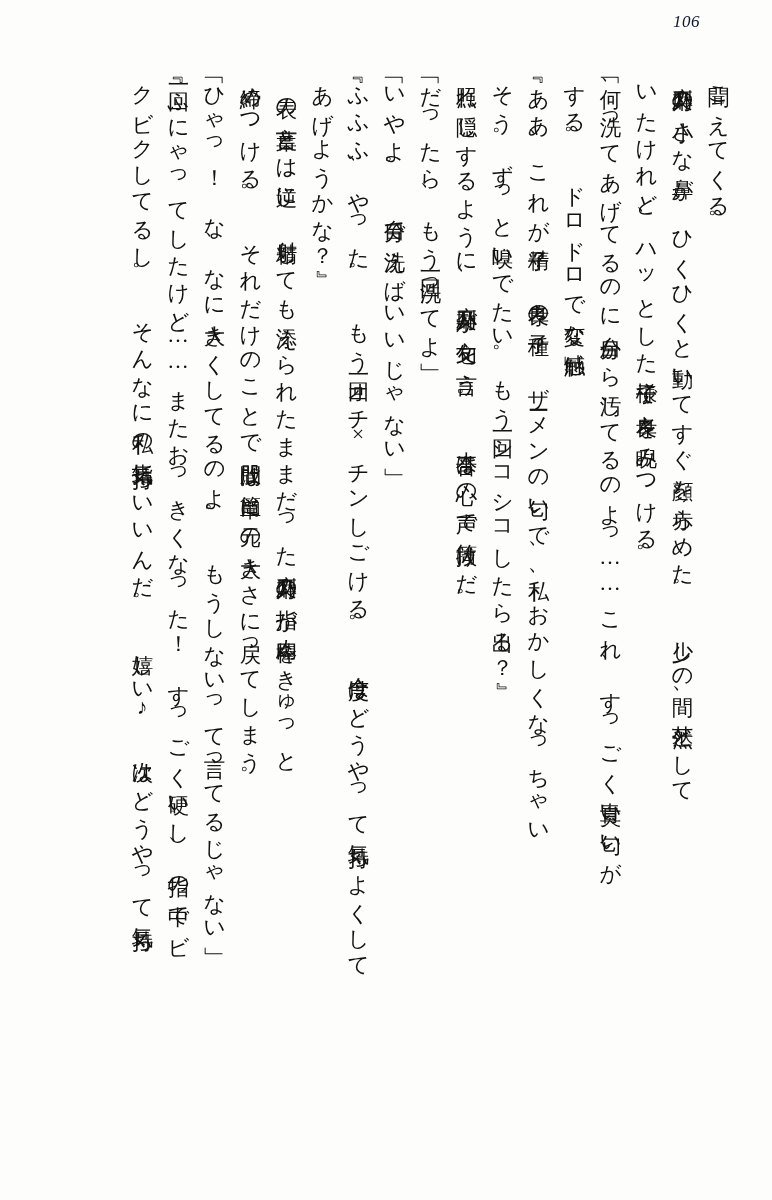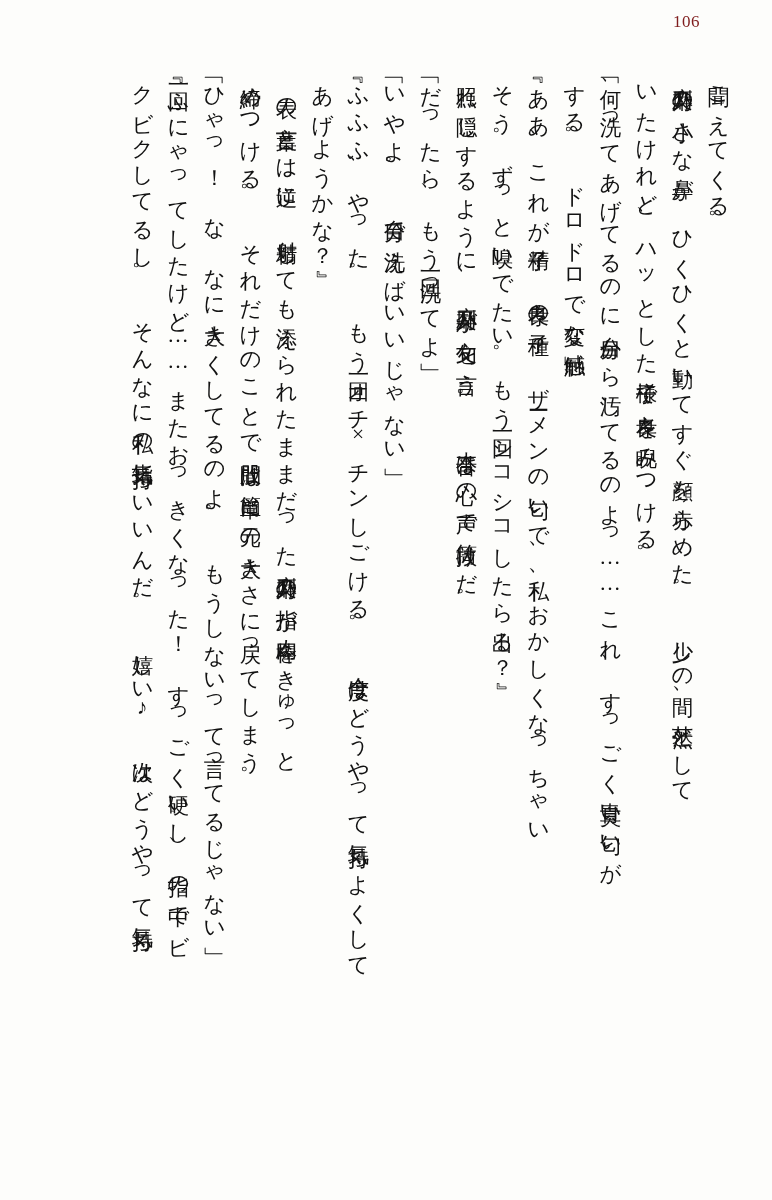--- a/index.html
+++ b/index.html
@@ -16,22 +16,23 @@
     width: 772px;
     height: 1200px;
     background: #fdfdfb;
     overflow: hidden;
   }
   .page-number {
     position: absolute;
     top: 12px;
     right: 72px;
     font-family: "Liberation Serif", "DejaVu Serif", serif;
+    font-style: italic;
     font-size: 17px;
-    color: #7f1d1d;
+    color: #0f172a;
     letter-spacing: 0.5px;
   }
   .text-block {
     position: absolute;
     top: 70px;
     right: 44px;
     left: 44px;
     bottom: 40px;
     display: flex;
     flex-direction: row-reverse;

